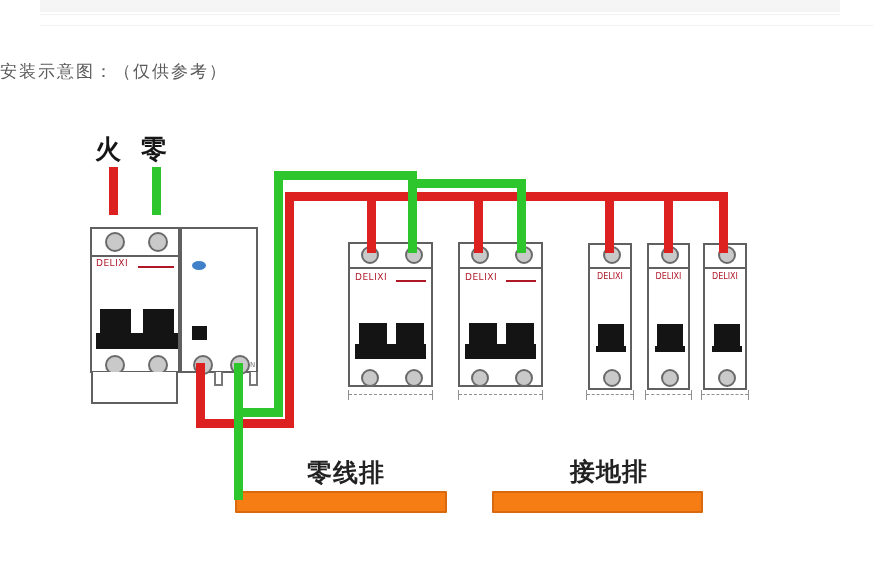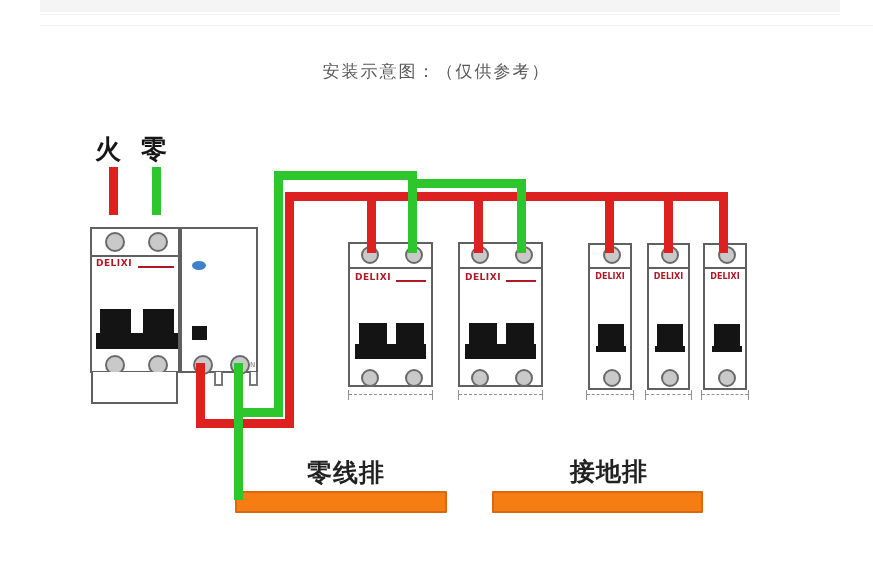--- a/index.html
+++ b/index.html
@@ -2,34 +2,34 @@
 <html style="--live: #dd2020; --neutral: #2dc62d; --busbar-fill: #f57d13; --busbar-border: #d8690e; --brand-red: #b01828; --indicator-blue: #3f80c8;"><head>
 <meta charset="utf-8">
 <style>
   html,body{margin:0;padding:0;background:#fff;}
   .stage{position:relative;width:873px;height:572px;background:#ffffff;overflow:hidden;
          font-family:"DejaVu Sans","Liberation Sans",sans-serif;}
   
   .topbar{position:absolute;left:40px;top:0;width:800px;height:12px;background:#f5f5f5;}
   .hairline{position:absolute;height:1px;background:#f1f1f1;}
   
-  .title{position:absolute;left:0;top:60px;width:100%;text-align:center;font-size:17px;
+  .title{position:absolute;left:0;top:60px;width:100%;text-align:left;font-size:17px;
          color:#5a5a5a;letter-spacing:2px;}
   .phase-label{position:absolute;font-size:26px;font-weight:bold;color:#161616;}
   .bar-label{position:absolute;font-size:25px;font-weight:bold;color:#222;letter-spacing:1px;}
   
   .wire{position:absolute;}
   .w-live{background:var(--live,#dd2020);z-index:3;}
   .w-neutral{background:var(--neutral,#2dc62d);z-index:4;}
   
   .body{position:absolute;background:#fff;border:2px solid #606060;box-sizing:border-box;z-index:1;}
   .term{position:absolute;border-radius:50%;background:#c9c9c9;border:2px solid #6a6a6a;
         box-sizing:border-box;z-index:2;}
   .divider{position:absolute;left:0;right:0;height:0;border-top:2px solid #606060;}
-  .delixi{position:absolute;color:var(--brand-red,#b01828);font-weight:bold;
+  .delixi{position:absolute;color:var(--brand-red,#b01828);font-weight:normal;
           font-size:9px;letter-spacing:0.5px;z-index:2;}
   .delixi-line{position:absolute;height:2px;background:var(--brand-red,#b01828);z-index:2;}
   .sw{position:absolute;background:#141414;z-index:2;}
   .oval{position:absolute;border-radius:50%;background:var(--indicator-blue,#3f80c8);z-index:2;}
   .tab{position:absolute;background:#fff;border:2px solid #787878;border-top:none;
        box-sizing:border-box;z-index:1;}
   .nlbl{position:absolute;font-size:7px;color:#787878;z-index:2;}
   
   .measure{position:absolute;height:10px;z-index:1;}
   .measure .mline{position:absolute;left:1px;right:1px;top:4px;border-top:1px dashed #909090;}

